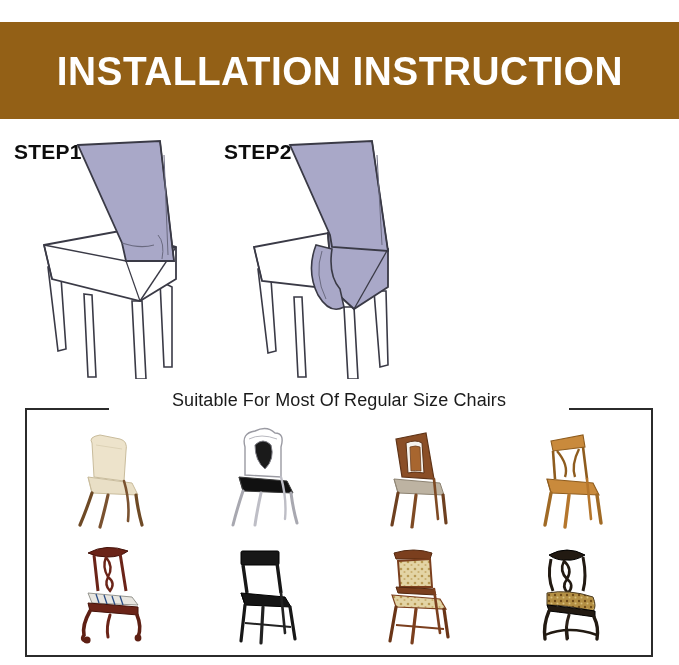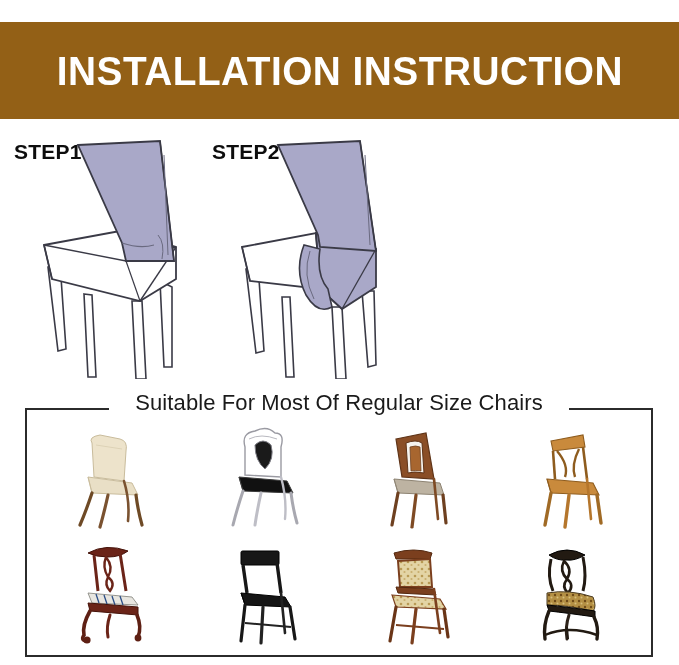--- a/index.html
+++ b/index.html
@@ -105,21 +105,21 @@
   #box-right      { right: 0;   top: 0;    width: 2px;   height: 249px; }
   #box-bottom     { left: 0;    bottom: 0; width: 628px; height: 2px; }
 
   #suitable-title {
     position: absolute;
     left: 0;
     top: -18px;
     width: 628px;
     text-align: center;
     font-family: "Liberation Sans", sans-serif;
-    font-size: 22px;
+    font-size: 18px;
     color: #1a1a1a;
     letter-spacing: 0.1px;
     white-space: nowrap;
   }
 
   
   #chair-grid {
     position: absolute;
     left: 8px;
     top: 14px;
@@ -169,21 +169,21 @@
         <path d="M104 122 L118 162" fill="none" stroke="#3a3a46" stroke-width="1.2"></path>
 
         <path d="M56 6 L138 2 L152 122 L104 122 L100 104 Z" fill="#A9A8C8" stroke="#3a3a46" stroke-width="1.8"></path>
         <path d="M138 2 L152 122" fill="none" stroke="#3a3a46" stroke-width="1.3"></path>
         <path d="M142 16 L146 116" fill="none" stroke="#6a6a80" stroke-width="1"></path>
         <path d="M100 104 Q118 110 132 106" fill="none" stroke="#6a6a80" stroke-width="1.1"></path>
         <path d="M136 96 Q143 104 140 120" fill="none" stroke="#6a6a80" stroke-width="1"></path>
       </svg>
     </div>
 
-    <div class="step" style="left:198px;">
+    <div class="step" style="left:210px;">
       <div class="step-label">
         <span class="step-label-text">STEP2</span>
         <span class="step-arrow"></span>
       </div>
       <svg class="chair-svg" width="190" height="240" viewBox="0 0 190 240">
 
         <path d="M142 152 L154 152 L156 226 L148 228 Z" fill="#ffffff" stroke="#3a3a46" stroke-width="1.6"></path>
         <path d="M26 130 L38 126 L44 212 L36 214 Z" fill="#ffffff" stroke="#3a3a46" stroke-width="1.6"></path>
 
         <path d="M62 158 L70 158 L74 238 L66 238 Z" fill="#ffffff" stroke="#3a3a46" stroke-width="1.6"></path>

